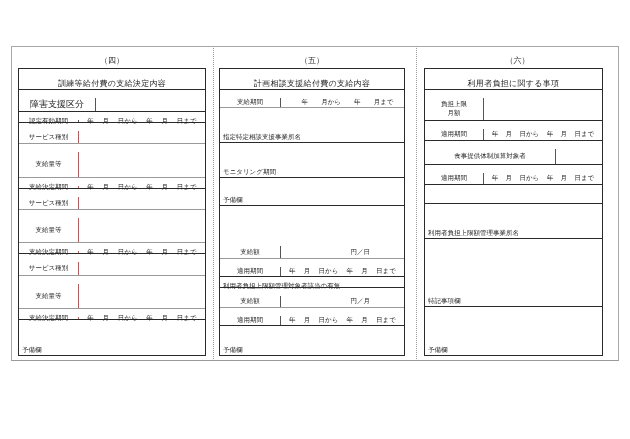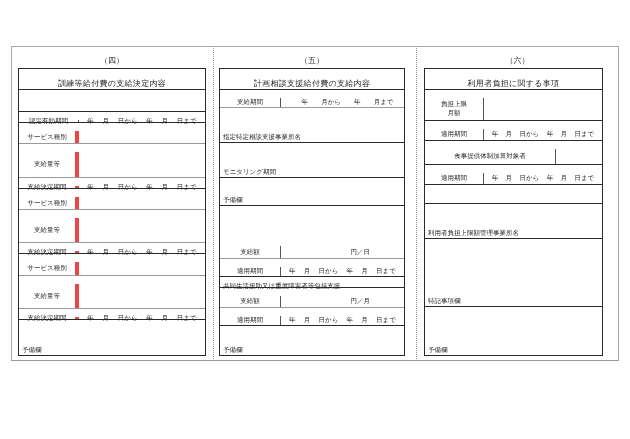--- a/index.html
+++ b/index.html
@@ -12,39 +12,40 @@
   .tbl { position:absolute; border:1.5px solid #2a2a2a; box-sizing:border-box; }
   .row { position:absolute; left:0; right:0; box-sizing:border-box; }
   .row.b { border-bottom:1px solid #2a2a2a; }
   .row.bl { border-bottom:1px solid #9a9a9a; }
   .row.bt { border-bottom:1.5px solid #2a2a2a; }
   .cell { position:absolute; top:8px; bottom:0; box-sizing:border-box; display:flex; align-items:center; font-size:6.5px; white-space:nowrap; }
   .cell.c { justify-content:center; }
   .cell.l { justify-content:flex-start; padding-left:3px; }
   .cell.tl { align-items:flex-end; padding-left:3px; padding-top:1px; }
   .vr { border-right:1px solid #555; }
-  .vrl { border-right:4px solid #ef4444; }
+  .vrl { border-right:1px solid #ef4444; }
   .title { font-size:8px; letter-spacing:0.3px; }
   .big { font-size:9px; }
   .dates { justify-content:space-around; padding:0 4px; }
   .dates span { font-size:6.5px; }
 </style>
 </head>
 <body>
 
 <div class="sheet"></div>
 <div class="dotted" style="left:213px;"></div>
 <div class="dotted" style="left:416px;"></div>
 
 <div class="panel-label" style="left:18px;width:188px;">（四）</div>
 <div class="tbl" style="left:18px;top:68px;width:188px;height:288px;">
   <div class="row bt" style="top:0;height:21px;">
       <div class="cell c title" style="left:0;right:0;">訓練等給付費の支給決定内容</div>
     </div>
   <div class="row b" style="top:21px;height:22px;">
+    <div class="cell c big vr" style="left:0;width:77px;">障害支援区分</div>
     <div class="cell" style="left:77px;right:0;"></div>
   </div>
   <div class="row bt" style="top:43px;height:11px;">
     <div class="cell c vr" style="left:0;width:60px;">認定有効期間</div>
     <div class="cell dates" style="left:60px;right:0;">
       <span>年</span>
         <span>月</span>
         <span>日から</span>
         <span>年</span>
         <span>月</span>
@@ -158,21 +159,21 @@
     <div class="cell dates" style="left:61px;right:0;">
       <span>年</span>
         <span>月</span>
         <span>日から</span>
         <span>年</span>
         <span>月</span>
         <span>日まで</span>
     </div>
   </div>
   <div class="row bt" style="top:208px;height:11px;">
-    <div class="cell l" style="left:0;right:0;">共同生活援助又は重度障害者等包括支援</div>
+    <div class="cell l" style="left:0;right:0;">利用者負担上限額管理対象者該当の有無</div>
   </div>
   <div class="row bl" style="top:219px;height:20px;">
     <div class="cell c vr" style="left:0;width:61px;">支給額</div>
     <div class="cell" style="left:61px;right:0;justify-content:flex-end;padding-right:34px;">
         <span>円／月</span>
       </div>
   </div>
   <div class="row bt" style="top:239px;height:18px;">
     <div class="cell c vr" style="left:0;width:61px;">適用期間</div>
     <div class="cell dates" style="left:61px;right:0;">

